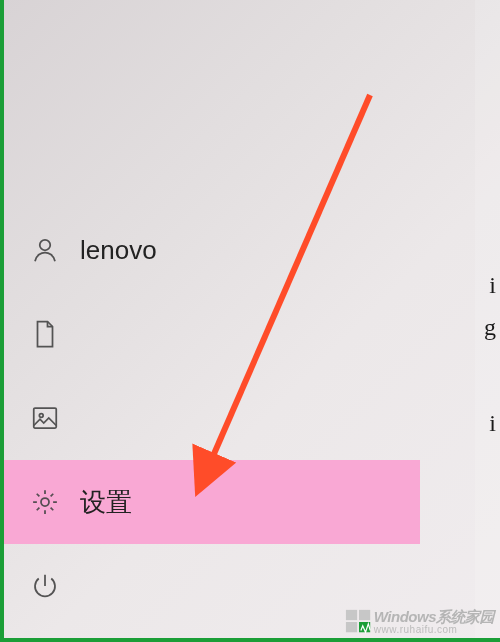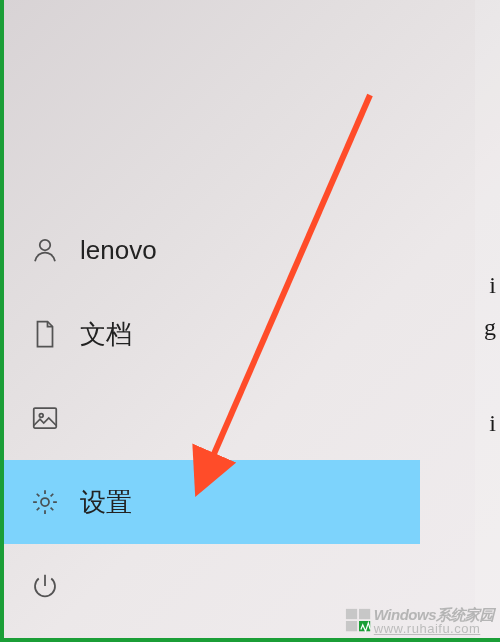--- a/index.html
+++ b/index.html
@@ -37,21 +37,21 @@
     }
     .menu-item {
       display: flex;
       align-items: center;
       height: 84px;
       padding-left: 30px;
       cursor: pointer;
       color: #333;
     }
     .menu-item.highlight {
-      background: #7dd3fc;
+      background: #f9a8d4;
     }
     .menu-icon {
       width: 50px;
       display: flex;
       align-items: center;
       justify-content: flex-start;
       flex-shrink: 0;
     }
     .menu-icon svg {
       width: 30px;
@@ -102,24 +102,23 @@
       position: relative;
     }
     .watermark-text-main {
       font-size: 15px;
       color: #b5b5b5;
       font-weight: bold;
       font-style: italic;
       letter-spacing: -0.5px;
     }
     .watermark-text-sub {
-      font-size: 13px;
+      font-size: 10px;
       color: #bcbcbc;
       letter-spacing: 0.5px;
-      text-decoration: underline;
     }
     .wm-col {
       display: flex;
       flex-direction: column;
       line-height: 1.05;
     }
   </style>
 </head>
 <body>
 
@@ -135,21 +134,20 @@
     <span class="menu-label">lenovo</span>
   </div>
 
   <div class="menu-item">
     <span class="menu-icon">
       <svg viewBox="0 0 24 24">
         <path d="M6 2h8l4 4v16H6z"></path>
         <path d="M14 2v4h4"></path>
       </svg>
     </span>
-    <span class="menu-label">文档</span>
   </div>
 
   <div class="menu-item">
     <span class="menu-icon">
       <svg viewBox="0 0 24 24">
         <rect x="3" y="4" width="18" height="16" rx="1"></rect>
         <circle cx="9" cy="10" r="1.5"></circle>
         <path d="M3 18l5-5 3 3 4-4 6 6"></path>
       </svg>
     </span>

